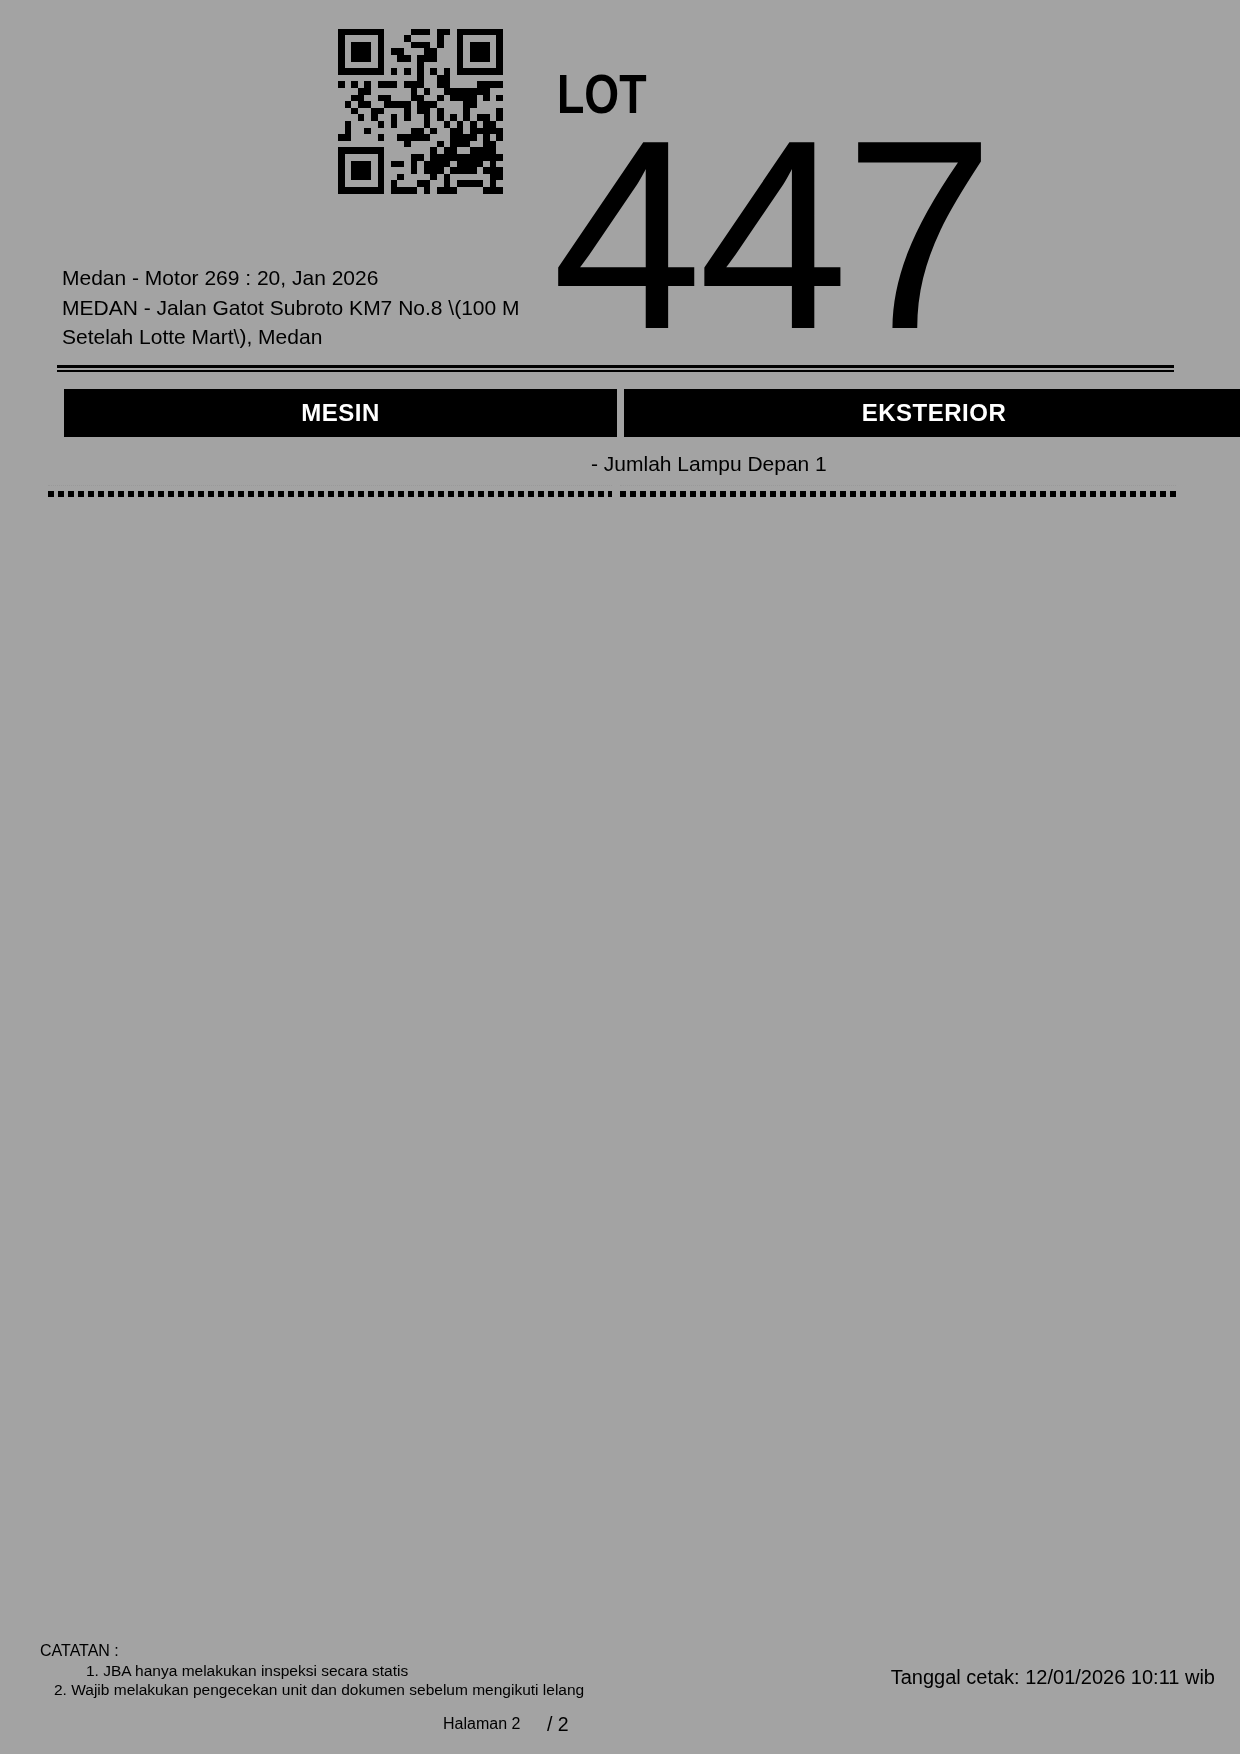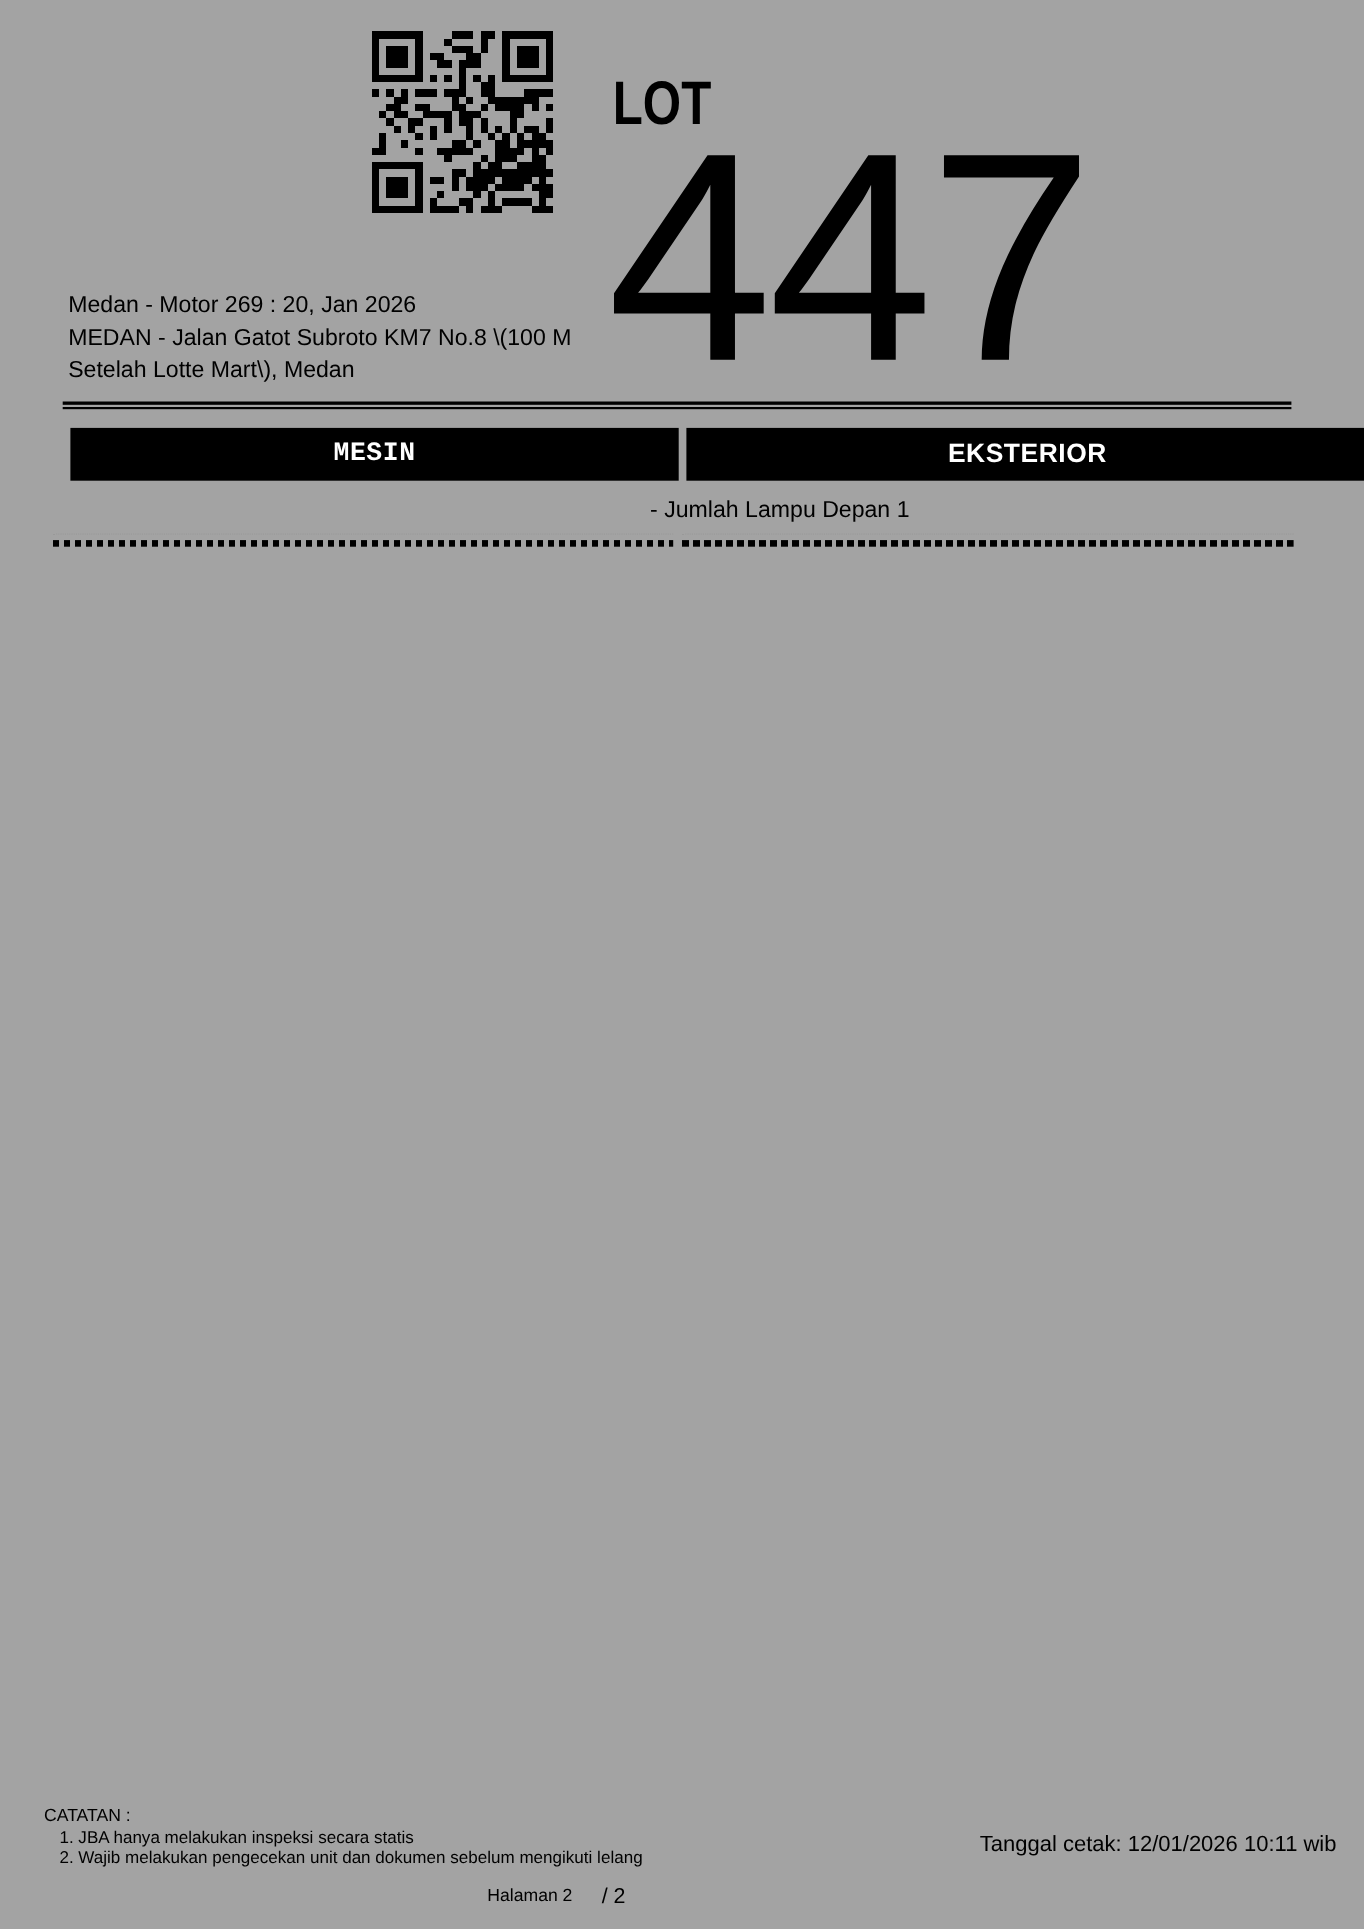--- a/index.html
+++ b/index.html
@@ -34,21 +34,21 @@
   }
   .double-rule{
     position:absolute;left:57px;top:365px;width:1117px;height:2px;
     border-top:3px solid #000;border-bottom:2px solid #000;
   }
   .bar{
     position:absolute;top:389px;height:48px;background:#000;
     color:#fff;font-size:24px;font-weight:bold;line-height:48px;
     text-align:center;letter-spacing:0.5px;
   }
-  .bar-left{left:64px;width:553px;font-family:Liberation Mono, monospace;}
+  .bar-left{left:64px;width:553px;}
   .bar-right{left:624px;width:620px;}
   .col-item{
     position:absolute;left:591px;top:452px;
     font-size:21px;line-height:24px;white-space:nowrap;
   }
   .dotline{position:absolute;top:485px;height:0;border-top:1px dotted #999;}
   .dashline{
     position:absolute;top:491px;height:6px;
     background:repeating-linear-gradient(to right,#000 0 6px,transparent 6px 10px);
   }
@@ -57,21 +57,21 @@
   .dotline-right{left:620px;width:556px;}
   .dashline-right{left:620px;width:556px;}
   .notes-title{
     position:absolute;left:40px;top:1641px;
     font-size:16px;line-height:20px;white-space:nowrap;text-align:right;
   }
   .note-item{
     position:absolute;left:54px;
     font-size:15.5px;line-height:19px;white-space:nowrap;
   }
-  .note-item-1{top:1661px;}
+  .note-item-1{top:1661px;margin-left:32px;}
   .note-item-2{top:1680px;}
   .footer-page{
     position:absolute;left:443px;top:1712px;
     font-size:16px;line-height:24px;white-space:nowrap;
   }
   .footer-total{
     position:absolute;left:547px;top:1712px;
     font-size:19.5px;line-height:24px;white-space:nowrap;
   }
   .footer-date{

